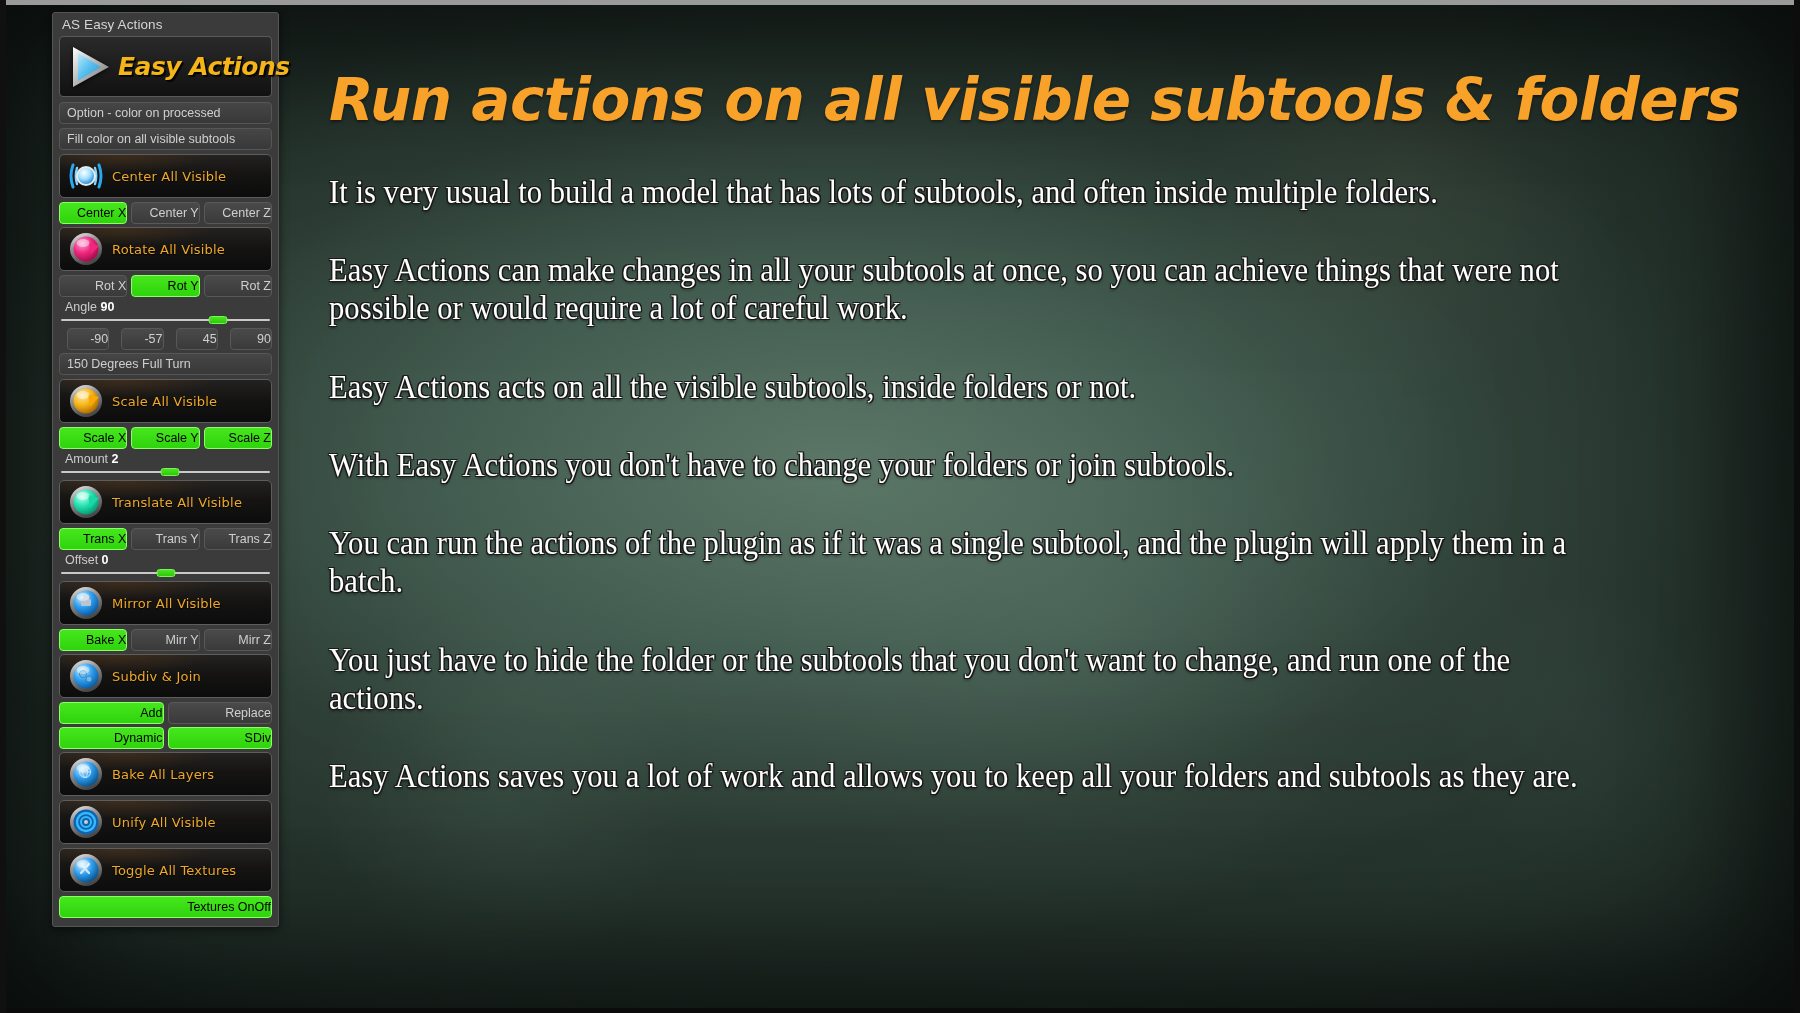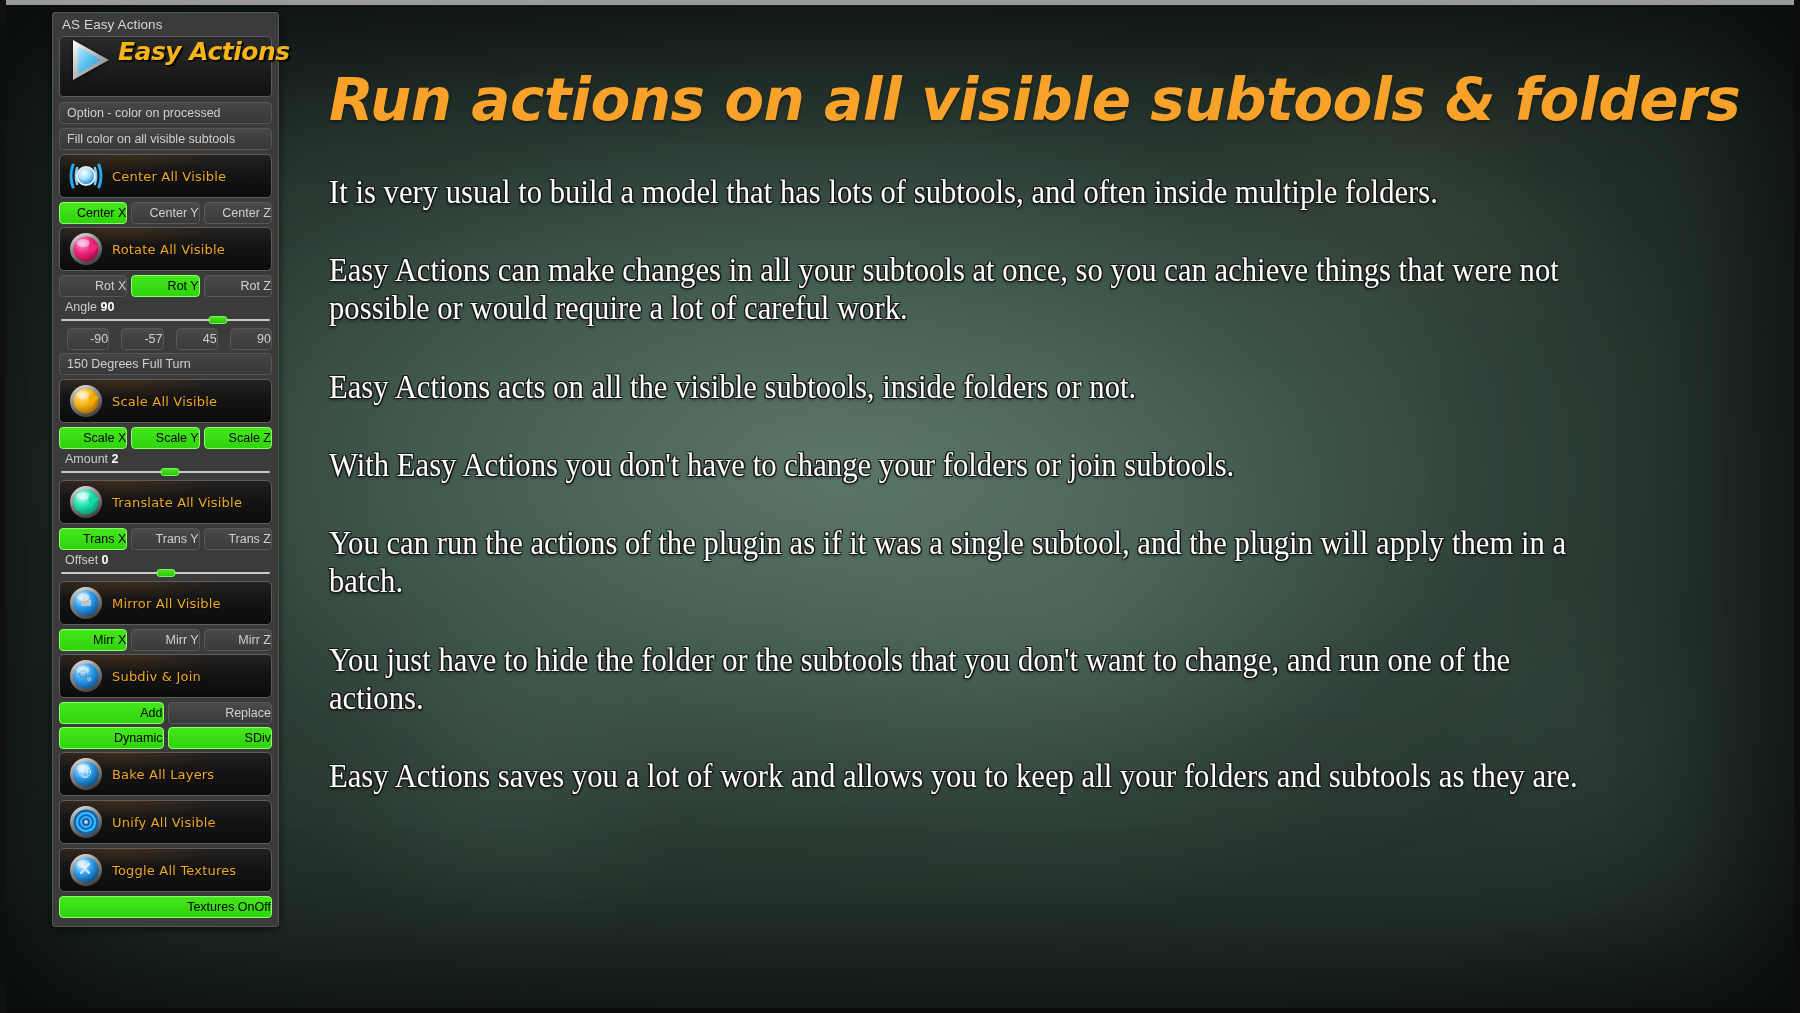--- a/index.html
+++ b/index.html
@@ -102,20 +102,21 @@
 
   .panel-inner { padding: 0 6px; }
 
   
   .logo-box {
     height: 61px;
     background: linear-gradient(180deg,#2a2a2a 0%, #1c1c1c 55%, #111 100%);
     border: 1px solid #5a5a5a;
     border-radius: 4px;
     display: flex;
+    align-items: center;
     padding-left: 8px;
     gap: 6px;
     margin-bottom: 5px;
   }
   .logo-tri {
     width: 44px; height: 46px;
     flex: 0 0 auto;
     filter: drop-shadow(0 1px 2px rgba(0,0,0,.8));
   }
   .logo-text {
@@ -468,21 +469,21 @@
     <circle cx="17" cy="17" r="12.5" fill="url(#r4)"></circle>
     <g fill="#b9c6cf">
                 <rect x="12" y="13" width="10" height="7" rx="1.6"></rect>
                 <circle cx="17" cy="12" r="3"></circle>
               </g>
     <ellipse cx="14" cy="11" rx="6.5" ry="4" fill="rgba(255,255,255,0.45)"></ellipse>
   </svg>
      <span class="action-label">Mirror All Visible</span>
    </div>
           <div class="field-row">
-            <button class="plain-btn green-btn">Mirr X</button>
+            <button class="plain-btn green-btn">Bake X</button>
             <button class="plain-btn ">Mirr Y</button>
             <button class="plain-btn ">Mirr Z</button>
           </div>
           <div class="action-btn">
      <span class="glow"></span>
      <svg class="action-icon" viewBox="0 0 34 34">
     <defs>
       <radialGradient id="r5" cx="35%" cy="28%" r="75%">
         <stop offset="0%" stop-color="#d6f1ff"></stop>
         <stop offset="52%" stop-color="#2f9ff0"></stop>

